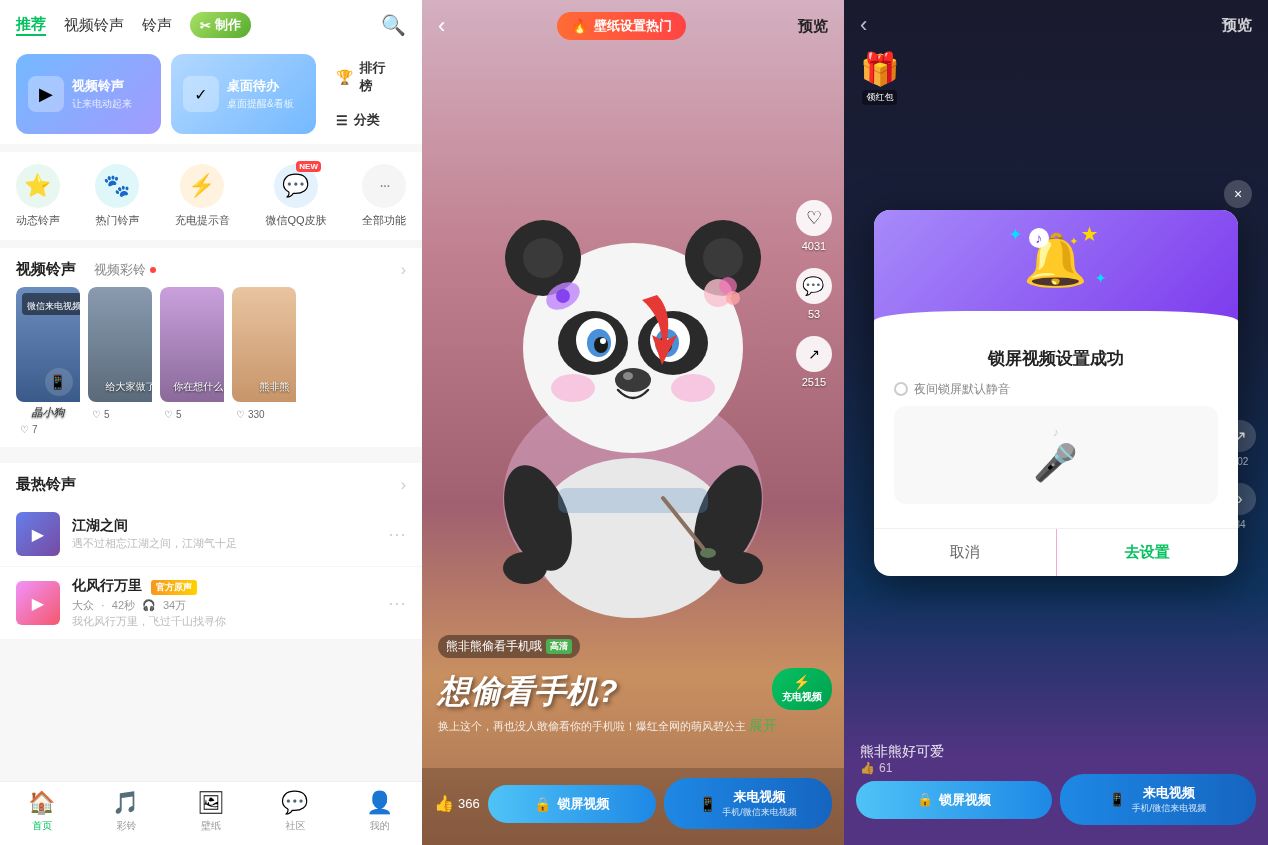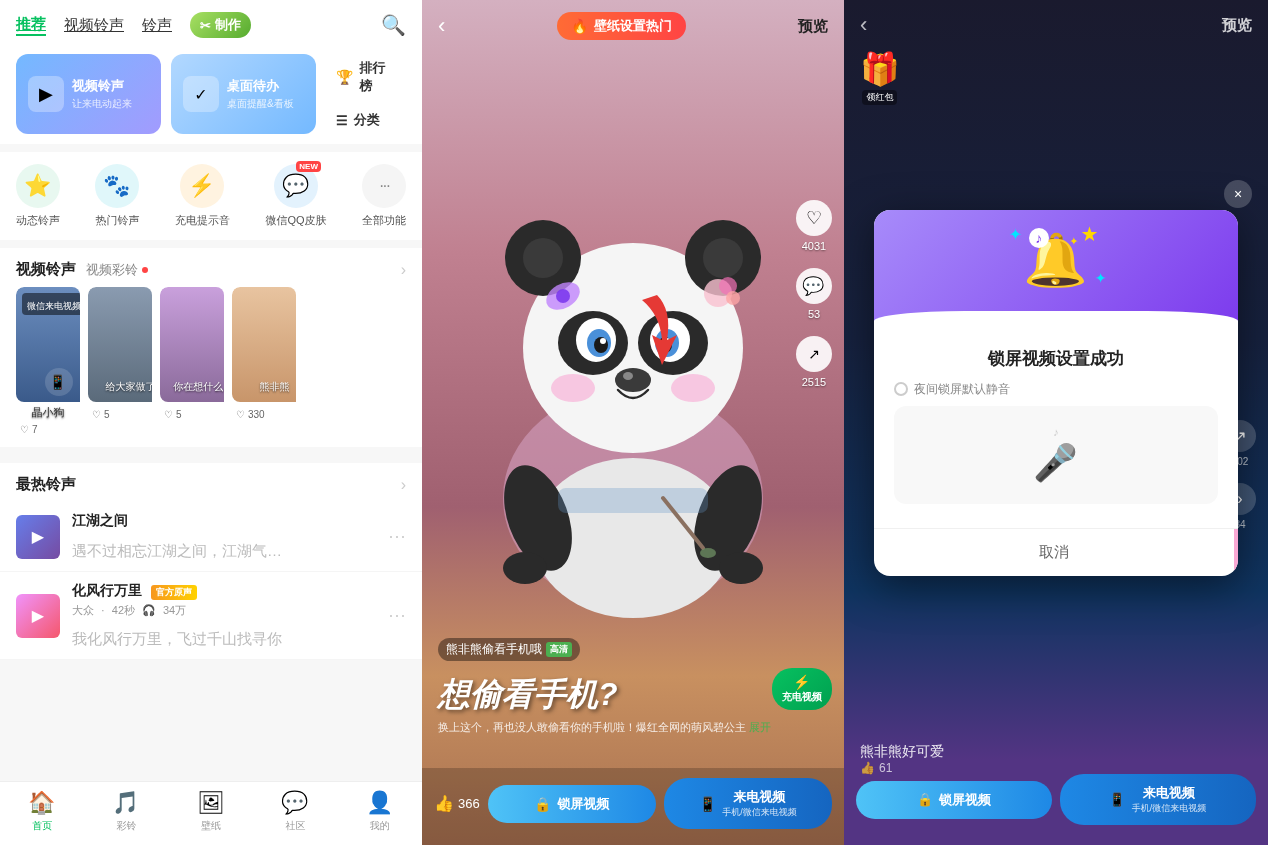--- a/index.html
+++ b/index.html
@@ -28,21 +28,20 @@
       align-items: center;
       padding: 12px 16px 6px;
       background: #fff;
       gap: 18px;
     }
     .nav-tab {
       font-size: 15px;
       color: #333;
       font-weight: 500;
       cursor: pointer;
-      text-decoration: underline;
     }
     .nav-tab.active {
       color: #07c160;
       font-weight: 700;
       border-bottom: 2px solid #07c160;
     }
     .nav-create-btn {
       display: flex;
       align-items: center;
       background: linear-gradient(135deg, #a8e063, #56ab2f);
@@ -199,21 +198,21 @@
       margin-top: 8px;
     }
     .section-title {
       font-size: 15px;
       font-weight: 700;
       color: #222;
     }
     .section-subtitle {
       font-size: 13px;
       color: #888;
-      margin-left: 10px;
+      margin-left: 18px;
     }
     .section-dot {
       width: 6px;
       height: 6px;
       border-radius: 50%;
       background: #ff4444;
       margin-left: 4px;
     }
     .section-arrow {
       margin-left: auto;
@@ -305,23 +304,23 @@
       font-size: 14px;
       font-weight: 600;
       color: #222;
     }
     .ringtone-meta {
       font-size: 11px;
       color: #999;
       margin-top: 3px;
     }
     .ringtone-desc {
-      font-size: 15px;
+      font-size: 11px;
       color: #bbb;
-      margin-top: 12px;
+      margin-top: 1px;
       overflow: hidden;
       text-overflow: ellipsis;
       white-space: nowrap;
       max-width: 220px;
     }
     .ringtone-more {
       font-size: 18px;
       color: #ccc;
       cursor: pointer;
     }
@@ -493,21 +492,21 @@
       border-radius: 3px;
       font-weight: 700;
     }
     .p2-desc {
       font-size: 11px;
       color: rgba(255,255,255,0.85);
       margin-top: 3px;
     }
     .p2-expand {
       color: #4caf50;
-      font-size: 11px;
+      font-size: 14px;
     }
 
     
     .charge-btn {
       position: absolute;
       right: 12px;
       bottom: 135px;
       background: linear-gradient(135deg, #07c160, #00a050);
       border-radius: 20px;
       padding: 6px 10px;
@@ -768,21 +767,21 @@
       display: flex;
       border-top: 1px solid #f0f0f0;
     }
     .p3-cancel-btn {
       flex: 1;
       padding: 14px 0;
       text-align: center;
       font-size: 15px;
       color: #666;
       cursor: pointer;
-      border-right: 4px solid #f9a8d4;
+      border-right: 1px solid #f9a8d4;
     }
     .p3-confirm-btn {
       flex: 1;
       padding: 14px 0;
       text-align: center;
       font-size: 15px;
       color: #07c160;
       font-weight: 700;
       cursor: pointer;
     }
@@ -941,21 +940,21 @@
         <div style="position:absolute;top:6px;left:6px;background:rgba(0,0,0,0.5);border-radius:4px;padding:2px 5px;">
           <span style="font-size:9px;color:#fff;">微信来电视频</span>
         </div>
         <div style="position:absolute;bottom:6px;left:6px;right:6px;display:flex;flex-direction:column;align-items:center;">
           <div style="background:rgba(255,255,255,0.15);border-radius:50%;width:28px;height:28px;display:flex;align-items:center;justify-content:center;">
             <span style="font-size:14px;color:#fff;">📱</span>
           </div>
         </div>
       </div>
       <div style="padding:3px 2px 0;">
-        <div class="video-thumb-label" style="position:static;color:#333;font-size:11px;">晶小狗</div>
+        <div class="video-thumb-label" style="position:static;color:#333;font-size:11px;font-style:italic;">晶小狗</div>
         <div class="video-thumb-likes">
           <span>♡</span>
           <span>7</span>
         </div>
       </div>
     </div>
     <div class="video-thumb">
       <div class="video-thumb-img vt2">
         <div style="position:absolute;bottom:8px;left:4px;right:4px;text-align:center;">
           <span style="font-size:10px;color:#fff;text-shadow:0 1px 2px rgba(0,0,0,0.8);">给大家做了</span>
@@ -1228,20 +1227,21 @@
       </div>
 
       <div class="p3-mic-area">
         <span class="p3-mic-note" style="font-size:11px;color:#ccc;">♪</span>
         <span class="p3-mic-icon">🎤</span>
       </div>
     </div>
 
     <div class="p3-dialog-footer">
       <div class="p3-cancel-btn">取消</div>
+      <div class="p3-confirm-btn">去设置</div>
     </div>
   </div>
 
   <div class="p3-side-actions">
     <div class="p3-side-action">
       <div class="p3-side-icon">↗</div>
       <span class="p3-side-count">402</span>
     </div>
     <div class="p3-side-action">
       <div class="p3-side-icon">›</div>

